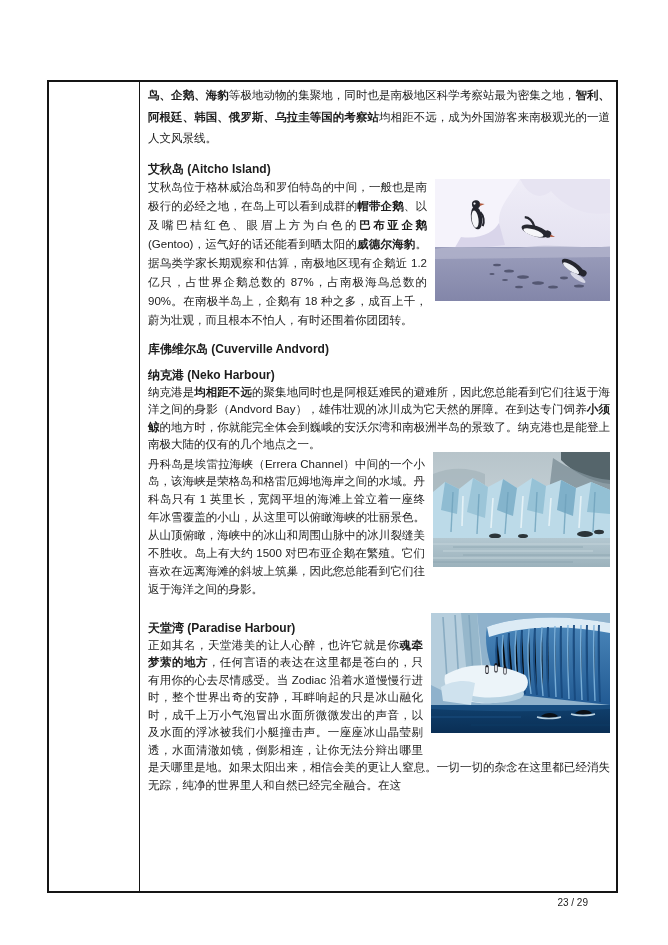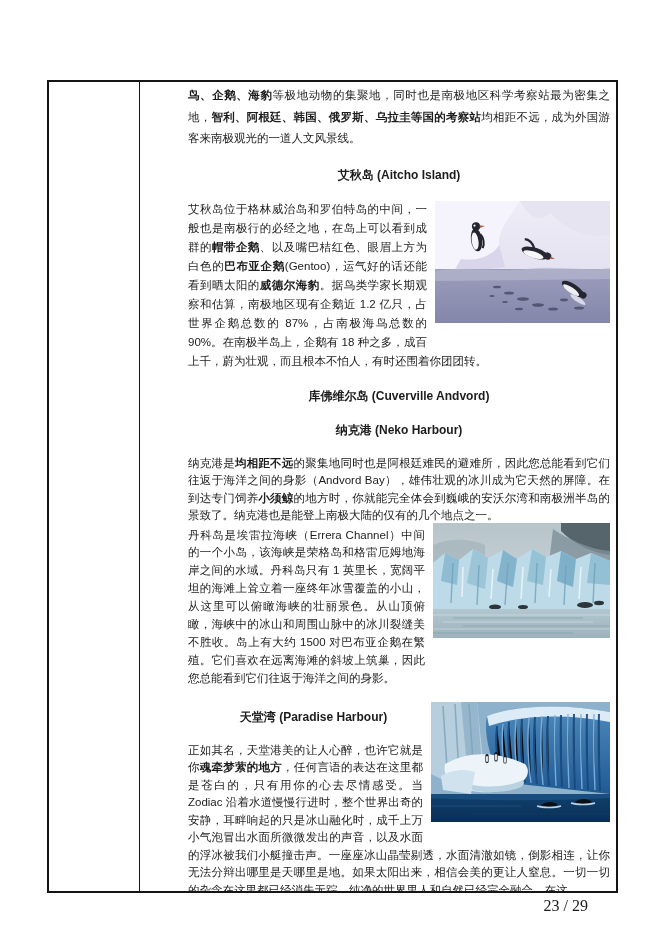--- a/index.html
+++ b/index.html
@@ -11,43 +11,42 @@
     color: #1c1c1c;
     overflow: hidden;
   }
   .doc-table {
     position: absolute; left: 47px; top: 80px;
     width: 571px; height: 813px;
     border: 2px solid #151515;
     display: flex;
     overflow: hidden;
     background: #ffffff;
-    gap: 40px;
   }
   .col-left {
     width: 91px;
     border-right: 1.5px solid #151515;
     flex: 0 0 auto;
   }
   .col-right {
     flex: 1 1 auto;
     padding: 3px 6px 0 8px;
     font-size: 11.5px;
     text-align: justify;
     overflow: hidden;
   }
   p.para { margin: 0; }
   .lh215 { line-height: 21.5px; }
   .lh19  { line-height: 19px; }
   .lh179 { line-height: 17.9px; }
   .lh175 { line-height: 17.5px; }
   h3.hd {
     font-size: 12px; font-weight: bold;
-    line-height: 18px; text-align: center;
-    margin: 16px;
+    line-height: 18px; text-align: left;
+    margin: 0;
   }
   .sec-aitcho     { margin-top: 10px; }
   .sec-cuverville { margin-top: 10px; }
   .sec-neko       { margin-top: 8px; }
   .sec-danco      { margin-top: 2px; }
   .sec-paradise   { margin-top: 20px; }
   .sec::after { content: ""; display: block; clear: both; }
   b { font-weight: bold; }
 
   .photo {
@@ -56,22 +55,22 @@
     margin: 0 0 14px 8px;
   }
   .photo svg { display: block; }
   .photo-aitcho   { margin-top: 1px;  margin-bottom: 12px; }
   .photo-danco    { margin-top: -4px; margin-bottom: 16px; }
   .photo-paradise { margin-top: -6px; margin-bottom: 10px; }
 
   .footer-page {
     position: absolute;
     top: 897px; right: 80px;
-    font-size: 16px; color: #1c1c1c;
-    font-family: Liberation Serif, serif;
+    font-size: 10px; color: #1c1c1c;
+    font-family: Liberation Sans, sans-serif;
   }
 </style>
 </head>
 <body>
 
 <div class="doc-table">
   <div class="col-left"></div>
   <div class="col-right">
 
     <p class="para lh215"><b>鸟、企鹅、海豹</b><span>等极地动物的集聚地，同时也是南极地区科学考察站最为密集之地，</span><b>智利、阿根廷、韩国、俄罗斯、乌拉圭等国的考察站</b><span>均相距不远，成为外国游客来南极观光的一道人文风景线。</span></p>

